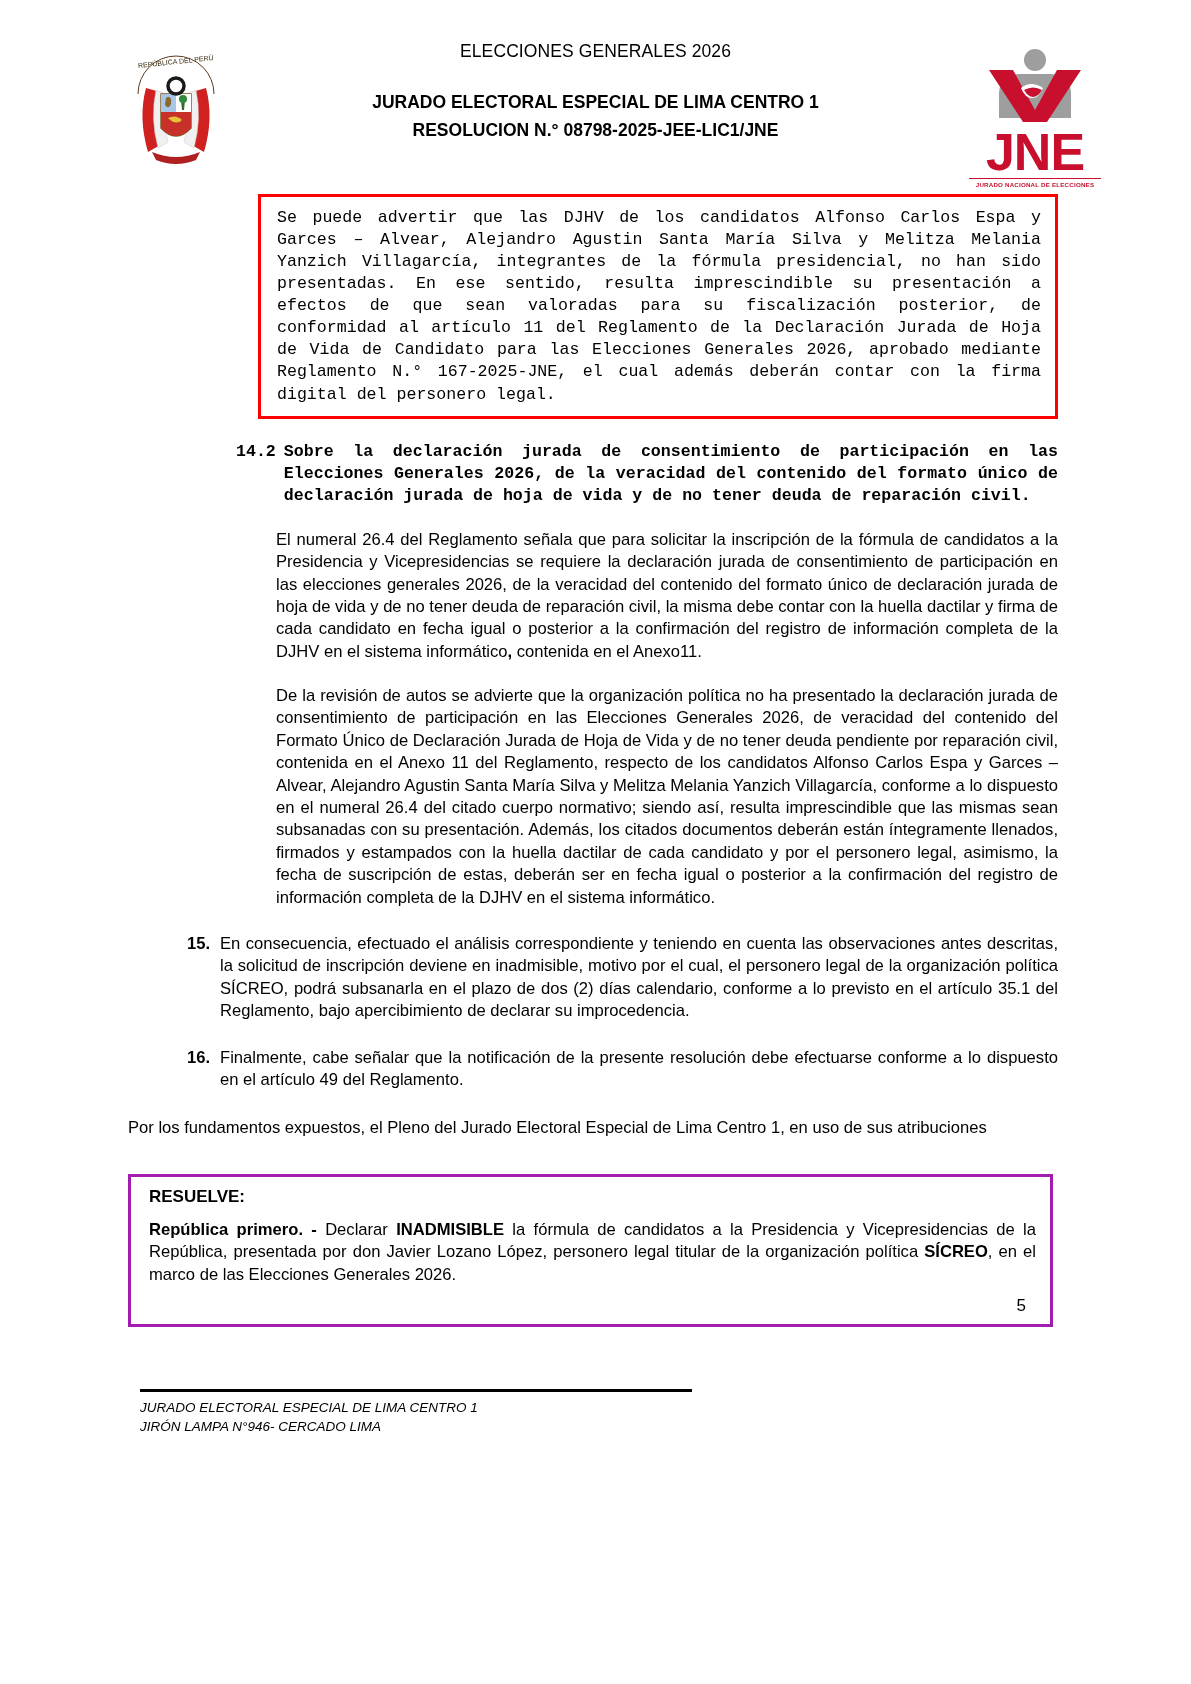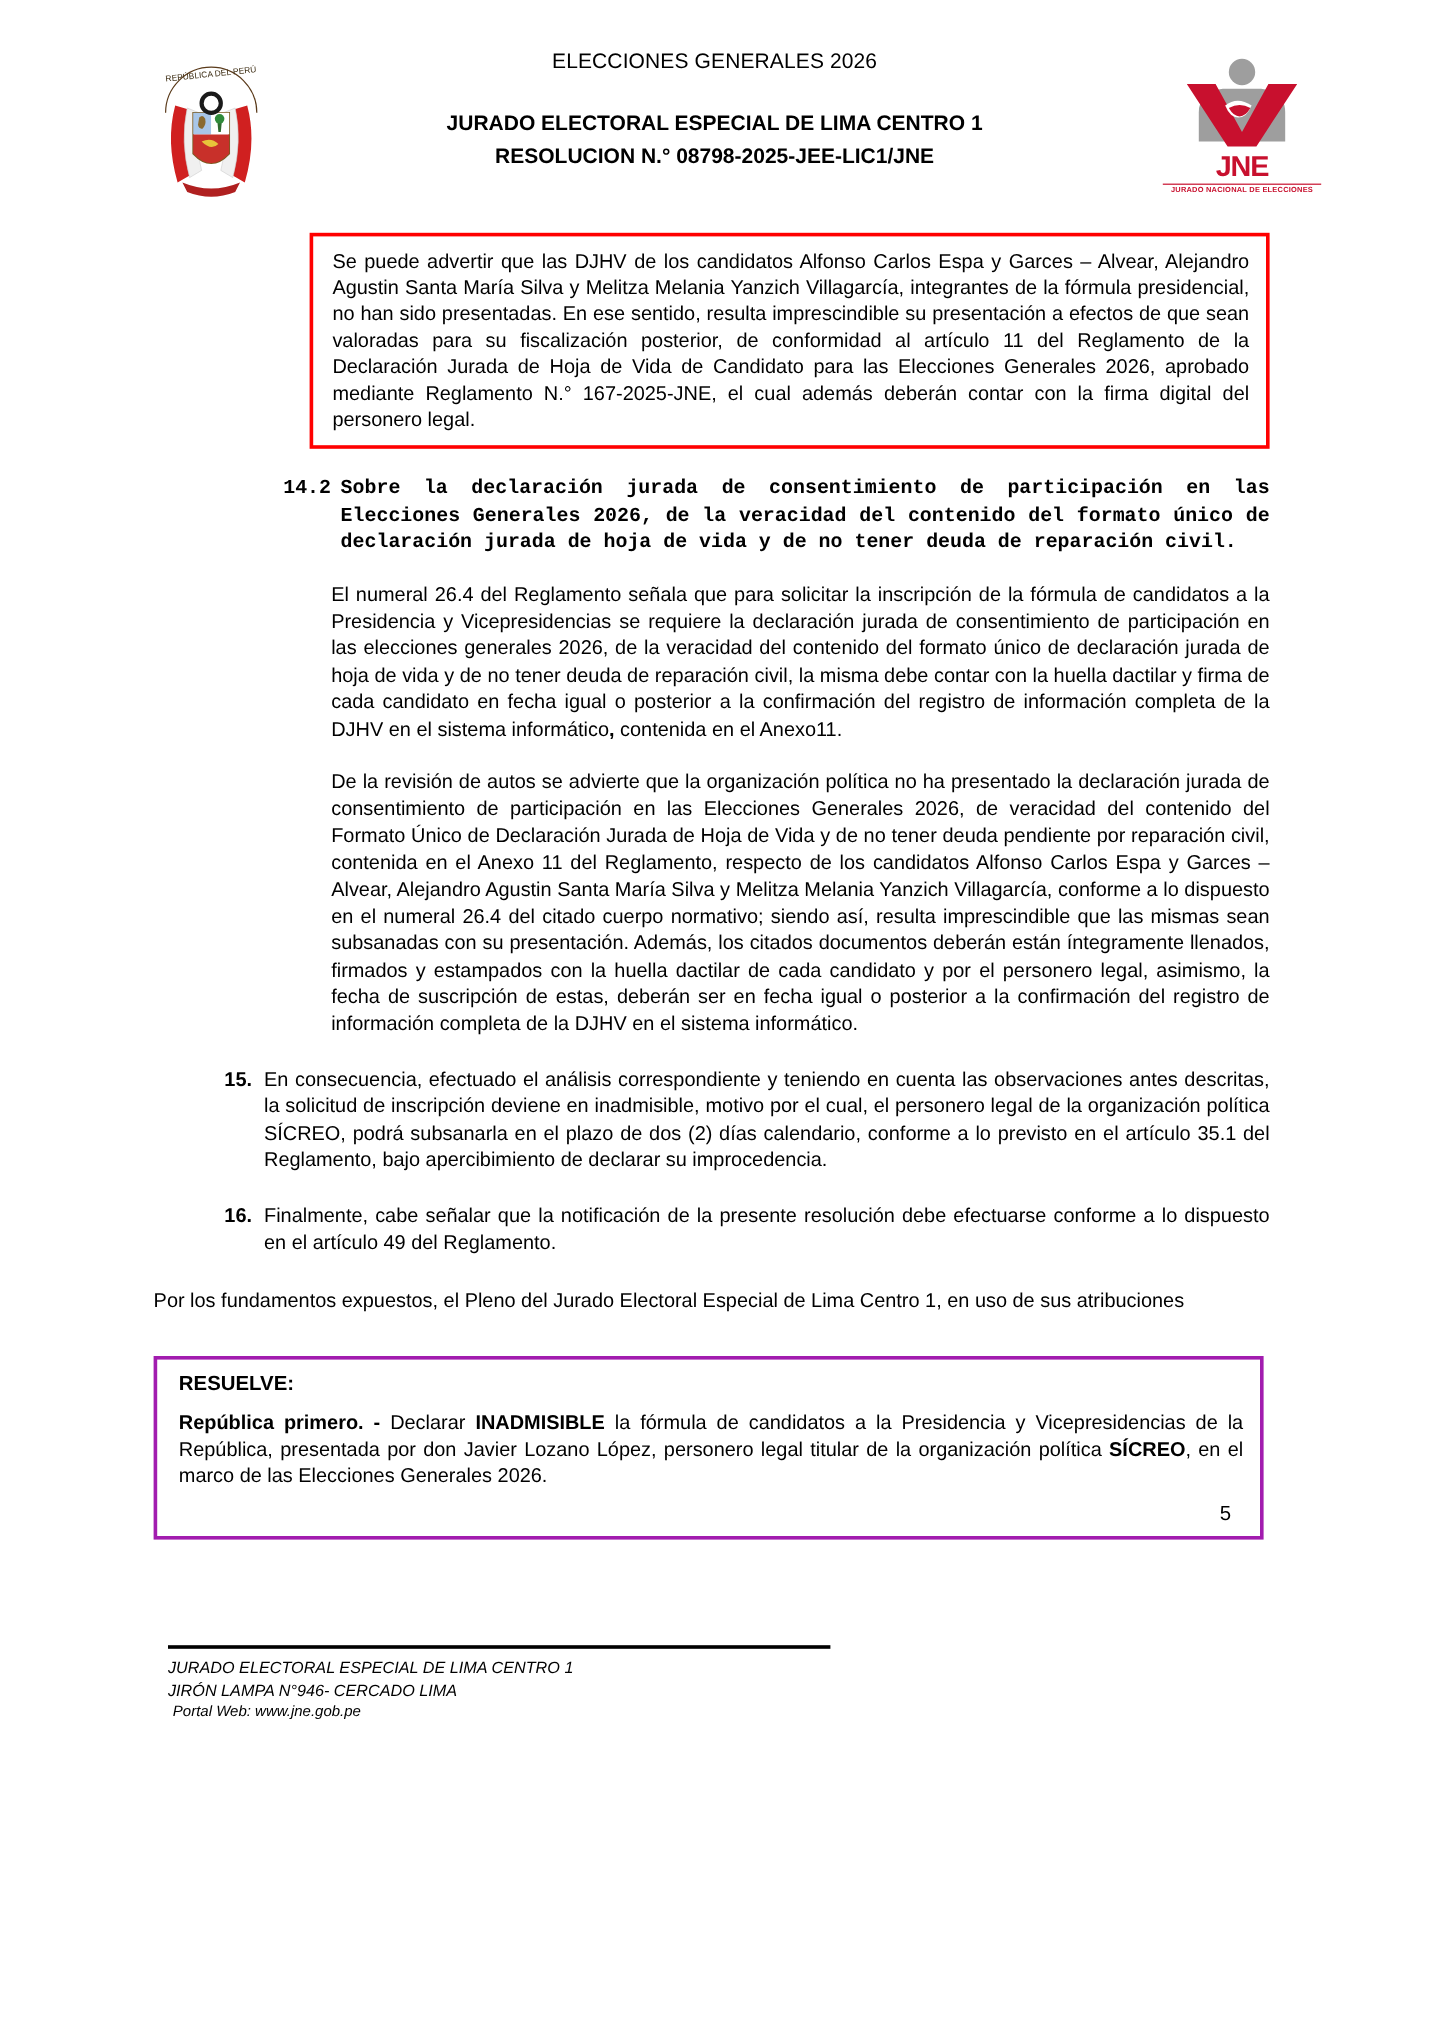--- a/index.html
+++ b/index.html
@@ -69,21 +69,21 @@
     position: absolute;
     right: 90px;
     top: 48px;
     width: 132px;
     height: 122px;
     text-align: center;
   }
   .jne-logo .jne-text {
     font-family: "Liberation Sans", sans-serif;
     font-weight: bold;
-    font-size: 24px;
+    font-size: 52px;
     color: #c8102e;
     letter-spacing: -1px;
     line-height: 0.95;
     margin-top: -2px;
   }
   .jne-logo .jne-sub {
     font-size: 6.2px;
     color: #c8102e;
     font-weight: bold;
     letter-spacing: 0.2px;
@@ -99,20 +99,21 @@
 
   .redbox {
     border: 3px solid #ff0000;
     box-sizing: border-box;
     padding: 10px 14px 10px 16px;
   }
   .redbox.box1 {
     margin-left: 130px;
     margin-right: 43px;
     margin-top: 12px;
+    font-family: Liberation Mono, monospace;
   }
   .redbox p {
     margin: 0;
     font-size: 16.6px;
     line-height: 1.33;
     text-align: justify;
   }
 
   .heading-142 {
     display: flex;
@@ -313,16 +314,15 @@
       <p class="resuelve-body"><b>República primero. -</b><span> Declarar </span><b>INADMISIBLE</b><span> la fórmula de candidatos a la Presidencia y Vicepresidencias de la República, presentada por don Javier Lozano López, personero legal titular de la organización política </span><b>SÍCREO</b><span>, en el marco de las Elecciones Generales 2026.</span></p>
       <div class="page-number">5</div>
     </div>
 
   </div>
 
   <div class="footer">
     <hr class="footer-rule">
     <div class="footer-line">JURADO ELECTORAL ESPECIAL DE LIMA CENTRO 1</div>
     <div class="footer-line">JIRÓN LAMPA N°946- CERCADO LIMA</div>
-    <div class="footer-line small">Portal Web: www.jne.gob.pe</div>
   </div>
 
 </div>
 
 </body></html>

